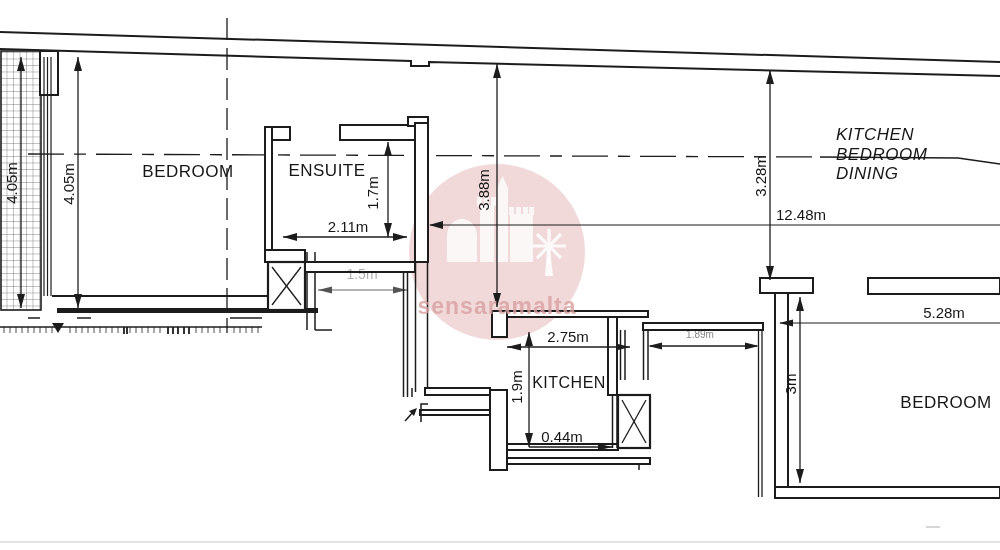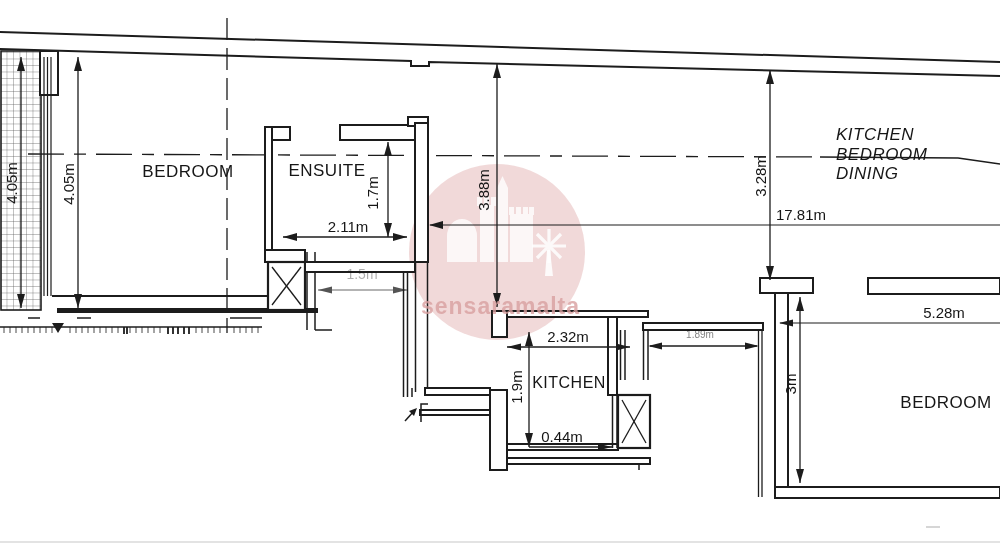--- a/index.html
+++ b/index.html
@@ -7,21 +7,21 @@
         font-family:"Liberation Sans", sans-serif;}
   .plan svg{position:absolute;left:0;top:0;}
   .label{position:absolute;transform:translate(-50%,-50%);color:#161616;
          font-size:17px;letter-spacing:0.5px;white-space:nowrap;}
   .dim{font-size:15px;letter-spacing:0px;}
   .vlabel{transform:translate(-50%,-50%) rotate(-90deg);}
   .llabel{transform:translate(0,-50%);font-style:italic;}
   .faint35{opacity:0.35;text-align:center;}
   .faint55{opacity:0.55;}
   .wmtext{position:absolute;transform:translate(-50%,-50%);
-          font-size:23px;font-weight:bold;letter-spacing:1px;color:#d9a0a0;opacity:0.8;padding-left:7px;}
+          font-size:23px;font-weight:bold;letter-spacing:1px;color:#d9a0a0;opacity:0.8;}
 </style>
 </head>
 <body>
 
 <div class="plan">
 
   <svg width="1000" height="550" viewBox="0 0 1000 550">
 
     <defs>
       <pattern id="gridhatch" width="6.5" height="6.5" patternUnits="userSpaceOnUse">
@@ -271,22 +271,22 @@
   <div class="label" style="left:569px;top:383px;font-size:16px">KITCHEN</div>
   <div class="label" style="left:946px;top:403px">BEDROOM</div>
 
   <div class="label dim vlabel" style="left:11px;top:183px">4.05m</div>
   <div class="label dim vlabel" style="left:68px;top:184px">4.05m</div>
   <div class="label dim vlabel" style="left:372px;top:193px">1.7m</div>
   <div class="label dim" style="left:348px;top:226px">2.11m</div>
   <div class="label dim faint35" style="left:362px;top:274px;font-size:14px">1.5m</div>
   <div class="label dim vlabel" style="left:483px;top:190px">3.88m</div>
   <div class="label dim vlabel" style="left:760px;top:176px">3.28m</div>
-  <div class="label dim" style="left:801px;top:214px">17.81m</div>
-  <div class="label dim" style="left:568px;top:336px">2.32m</div>
+  <div class="label dim" style="left:801px;top:214px">12.48m</div>
+  <div class="label dim" style="left:568px;top:336px">2.75m</div>
   <div class="label dim vlabel" style="left:516px;top:387px">1.9m</div>
   <div class="label dim" style="left:562px;top:436px">0.44m</div>
   <div class="label dim faint55" style="left:700px;top:334px;font-size:10px">1.89m</div>
   <div class="label dim vlabel" style="left:790px;top:384px">3m</div>
   <div class="label dim" style="left:944px;top:312px">5.28m</div>
 
   <div class="wmtext" style="left:497px;top:306px">sensaramalta</div>
 
 </div>
 

